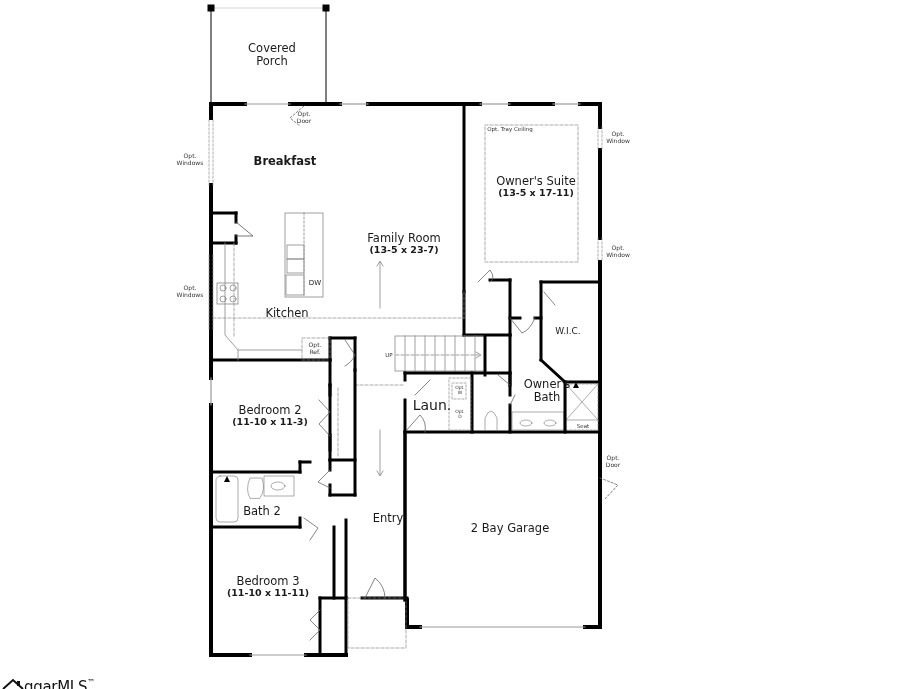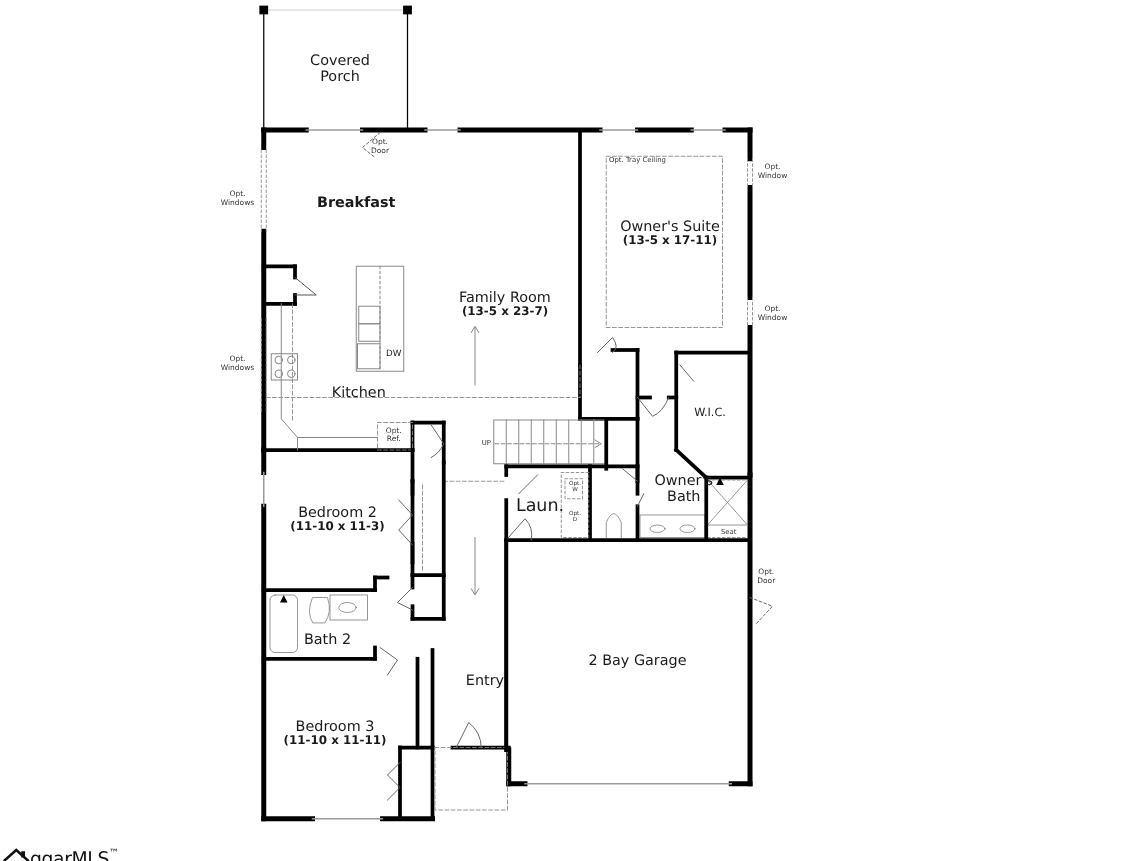--- a/index.html
+++ b/index.html
@@ -250,21 +250,21 @@
 <div class="lbl room" style="left:432px;top:405px;font-size:14px;">Laun.</div>
 <div class="lbl room" style="left:270px;top:416px;">
   <span>Bedroom 2</span>
   <span class="dim">(11-10 x 11-3)</span>
 </div>
 <div class="lbl room" style="left:262px;top:512px;">Bath 2</div>
 <div class="lbl room" style="left:268px;top:587px;">
   <span>Bedroom 3</span>
   <span class="dim">(11-10 x 11-11)</span>
 </div>
-<div class="lbl room" style="left:374px;top:545px;padding-left:28px;">Entry</div>
+<div class="lbl room" style="left:374px;top:519px;padding-left:28px;">Entry</div>
 <div class="lbl room" style="left:510px;top:529px;">2 Bay Garage</div>
 
 <div class="lbl note" style="left:304px;top:118px;width:22px;white-space:normal;">Opt. Door</div>
 <div class="lbl note" style="left:190px;top:160px;width:34px;white-space:normal;">Opt. Windows</div>
 <div class="lbl note" style="left:190px;top:292px;width:34px;white-space:normal;">Opt. Windows</div>
 <div class="lbl tiny" style="left:510px;top:129px;">Opt. Tray Ceiling</div>
 <div class="lbl note" style="left:618px;top:138px;width:30px;white-space:normal;">Opt. Window</div>
 <div class="lbl note" style="left:618px;top:252px;width:30px;white-space:normal;">Opt. Window</div>
 <div class="lbl" style="left:295px;top:283px;font-size:7px;padding-left:40px;">DW</div>
 <div class="lbl note" style="left:315px;top:349px;width:20px;white-space:normal;">Opt. Ref.</div>

